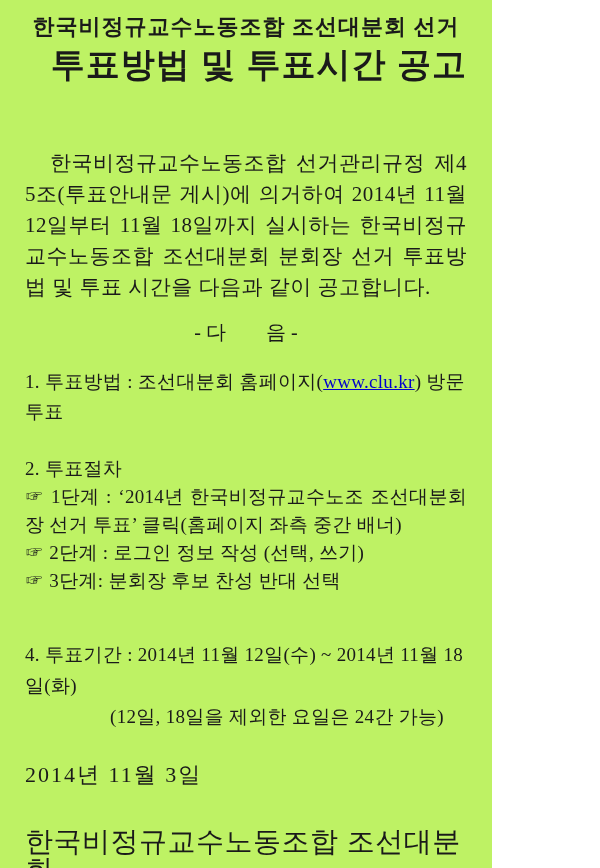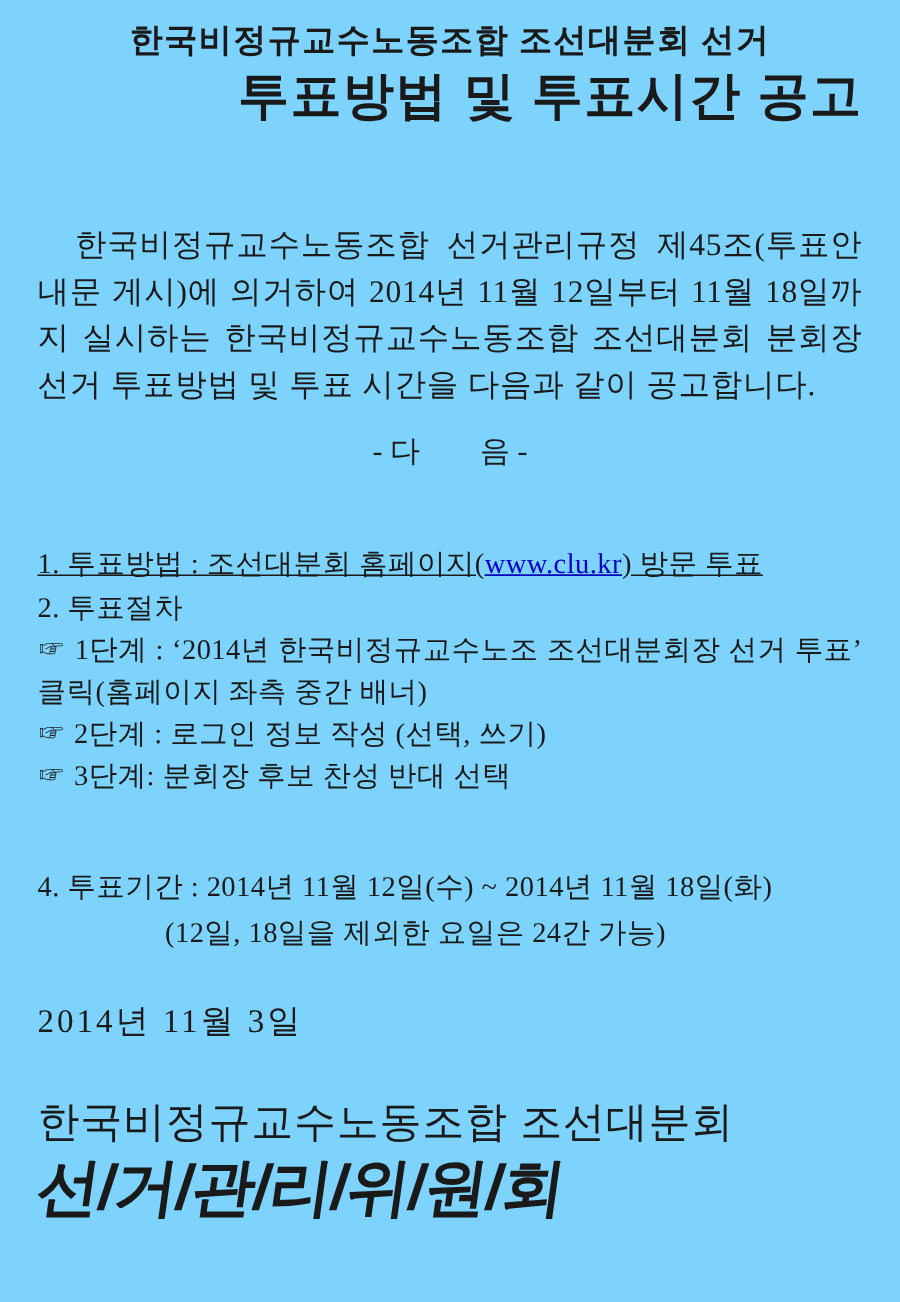--- a/index.html
+++ b/index.html
@@ -5,24 +5,24 @@
   * { margin: 0; padding: 0; box-sizing: border-box; }
   html, body { background: #ffffff; }
   body {
     width: 600px;
     height: 868px;
     overflow: hidden;
     color: var(--ink, #1a1a1a);
     font-family: "Liberation Serif", "DejaVu Serif", serif;
   }
   .page {
-    width: 600px;
+    width: 492px;
     height: 868px;
     padding: 14px 25px 0 25px;
-    background: #7dd3fc;
+    background: #bef264;
   }
   .serif { font-family: "Liberation Serif", "DejaVu Serif", serif; }
   .gothic { font-family: "Liberation Sans", "DejaVu Sans", sans-serif; }
 
   .subtitle {
     text-align: center;
     font-size: 22px;
     line-height: 26px;
     font-weight: 600;
     letter-spacing: 1px;
@@ -50,26 +50,26 @@
     font-size: 20px;
     line-height: 26px;
     white-space: pre;
     font-weight: 400;
   }
   .line {
     font-size: 19px;
     line-height: 30px;
     letter-spacing: 0.3px;
   }
-  .method { margin-top: 48px; text-decoration: underline; }
+  .method { margin-top: 22px; }
   .link {
     color: var(--link, #0000cc);
     text-decoration: underline;
   }
-  .procedure { }
+  .procedure { margin-top: 28px; }
   .procedure .line { line-height: 28px; }
   .just {
     text-align: justify;
     word-break: break-all;
   }
   .schedule { margin-top: 44px; }
   .schedule .line { line-height: 31px; }
   .note { margin-left: 85px; }
 
   .footer { text-align: left; }

